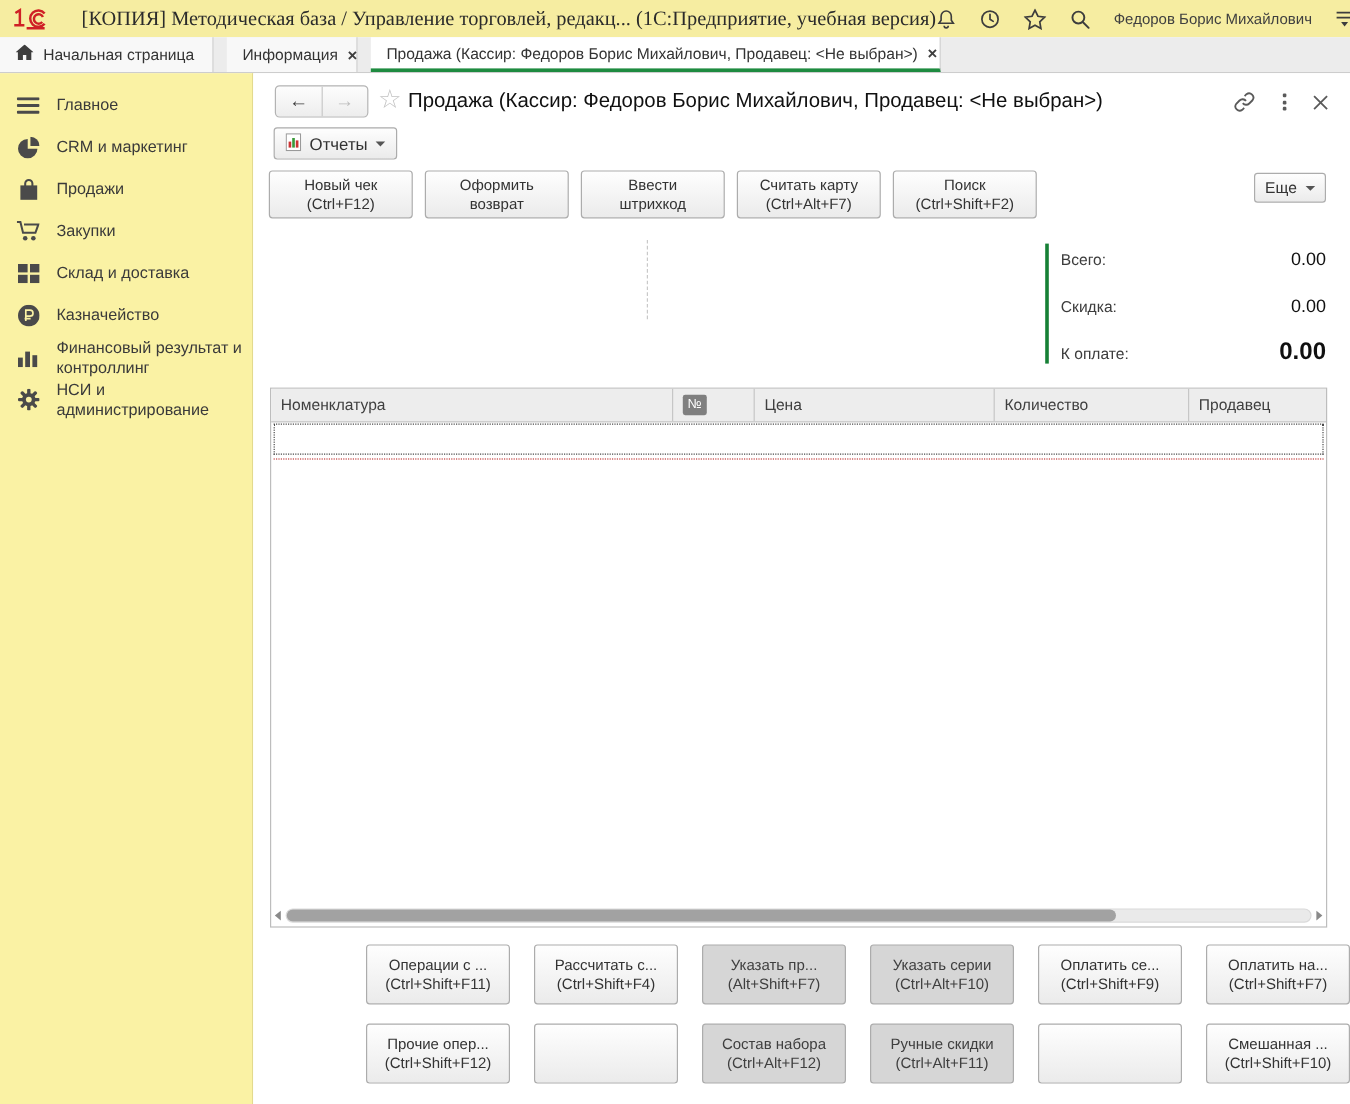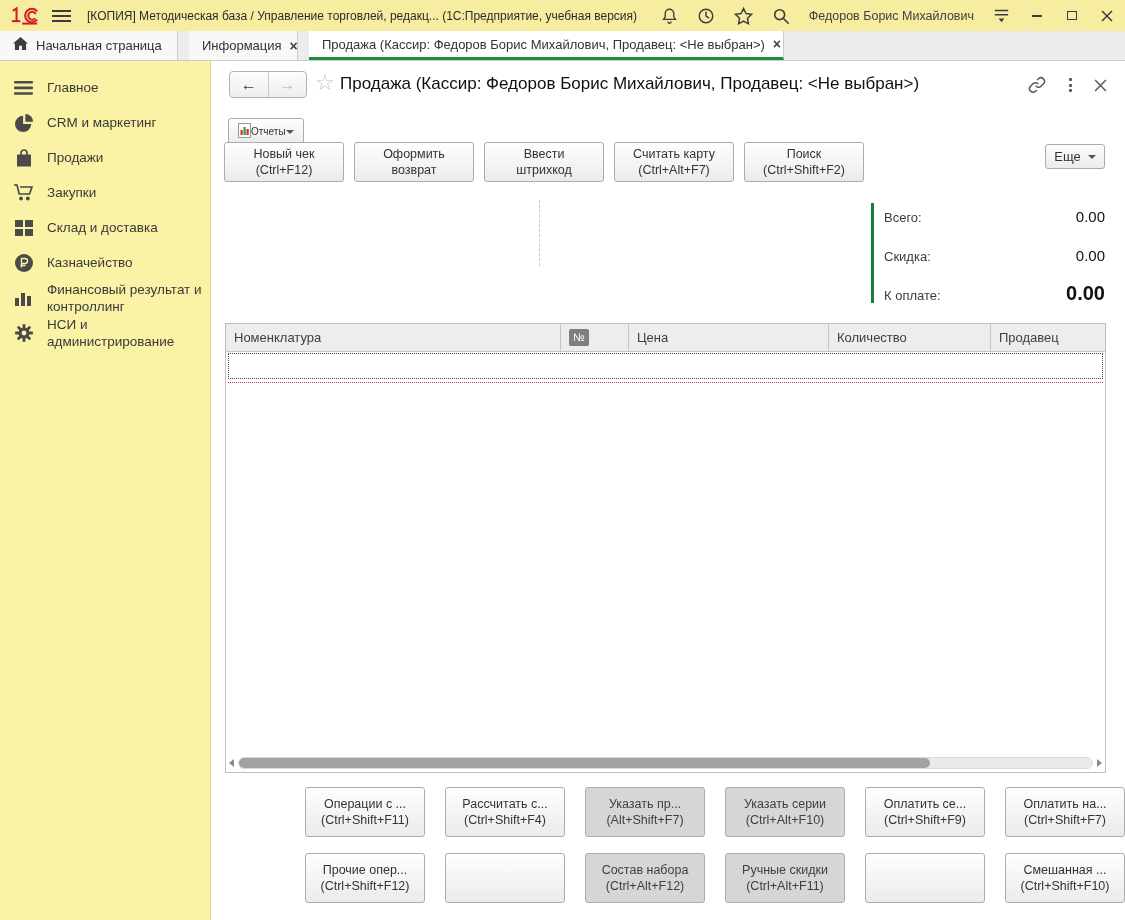--- a/index.html
+++ b/index.html
@@ -6,21 +6,21 @@
   html,body { width:1125px; height:920px; }
   body { font-family:"Liberation Sans", sans-serif; overflow:hidden; background:#fff; }
   .screen { position:relative; width:1125px; height:920px; background:#fff; }
 
   
   .titlebar { position:absolute; top:0; left:0; width:1125px; height:31px; background:#f6eda1;
               display:flex; align-items:center; padding:0 10px; }
   .logo-1c { flex:none; margin-right:12px; display:flex; align-items:center; }
   .hamburger { width:19px; display:flex; flex-direction:column; gap:3px; cursor:pointer; margin-right:16px; }
   .hamburger i { display:block; height:2px; background:#3d3d3d; }
-  .app-title { font-size:12px; color:#2b2b2b; white-space:nowrap; }
+  .app-title { font-size:17px; color:#2b2b2b; white-space:nowrap;font-family:Liberation Serif, serif; }
   .tb-right { margin-left:auto; display:flex; align-items:center; gap:19px; }
   .tb-icon { display:flex; align-items:center; cursor:pointer; }
   .user-name { font-size:12.5px; color:#404040; white-space:nowrap; cursor:pointer; }
   .win-btn { display:flex; align-items:center; justify-content:center; width:16px; height:16px; cursor:pointer; }
   .win-min i { display:block; width:10px; height:2px; background:#3d3d3d; }
   .win-max i { display:block; width:10px; height:9px; border:1.5px solid #3d3d3d; }
 
   
   .tabbar { position:absolute; top:31px; left:0; width:1125px; height:30px; background:#ececec;
             display:flex; border-bottom:1px solid #cdcdcd;gap:11px; }
@@ -47,22 +47,22 @@
   .nav-fwd { color:#bdbdbd; }
   .fav-star { position:absolute; top:9px; left:104px; font-size:22px; color:#c3c3c3; cursor:pointer; }
   .page-title { position:absolute; top:13px; left:129px; font-size:17px; color:#101010; white-space:nowrap; }
   .hdr-icons { position:absolute; top:15px; right:18px; display:flex; align-items:center; gap:22px; }
   .hdr-icon { cursor:pointer; display:flex; align-items:center; }
   .vdots { display:flex; flex-direction:column; gap:2.5px; }
   .vdots i { width:3px; height:3px; background:#5a5a5a; border-radius:1px; }
 
   .btn { border:1px solid #acacac; border-radius:3px; background:linear-gradient(#fefefe,#ebebeb);
          color:#333; cursor:pointer; }
-  .reports-btn { position:absolute; top:57px; left:17px; height:27px; display:flex; align-items:center;
-                 padding:0 9px; font-size:10px; }
+  .reports-btn { position:absolute; top:45px; left:17px; height:27px; display:flex; align-items:center;
+                 gap:7px; padding:0 9px; font-size:14px; }
   .caret { width:0; height:0; border-left:4px solid transparent; border-right:4px solid transparent;
            border-top:4px solid #555; display:inline-block; }
 
   .cmd-btn { position:absolute; top:81px; width:120px; height:40px; display:flex; flex-direction:column;
              align-items:center; justify-content:center; font-size:12.5px; line-height:16px; text-align:center; }
   .more-btn { position:absolute; top:83px; left:834px; width:60px; height:25px; display:flex;
               align-items:center; justify-content:center; gap:7px; font-size:13px; }
 
   .dashed-sep { position:absolute; left:328px; top:139px; height:66px; border-left:1px dashed #c9c9c9; }
   .totals-bar { position:absolute; left:660px; top:142px; width:3px; height:100px; background:#178036; }

